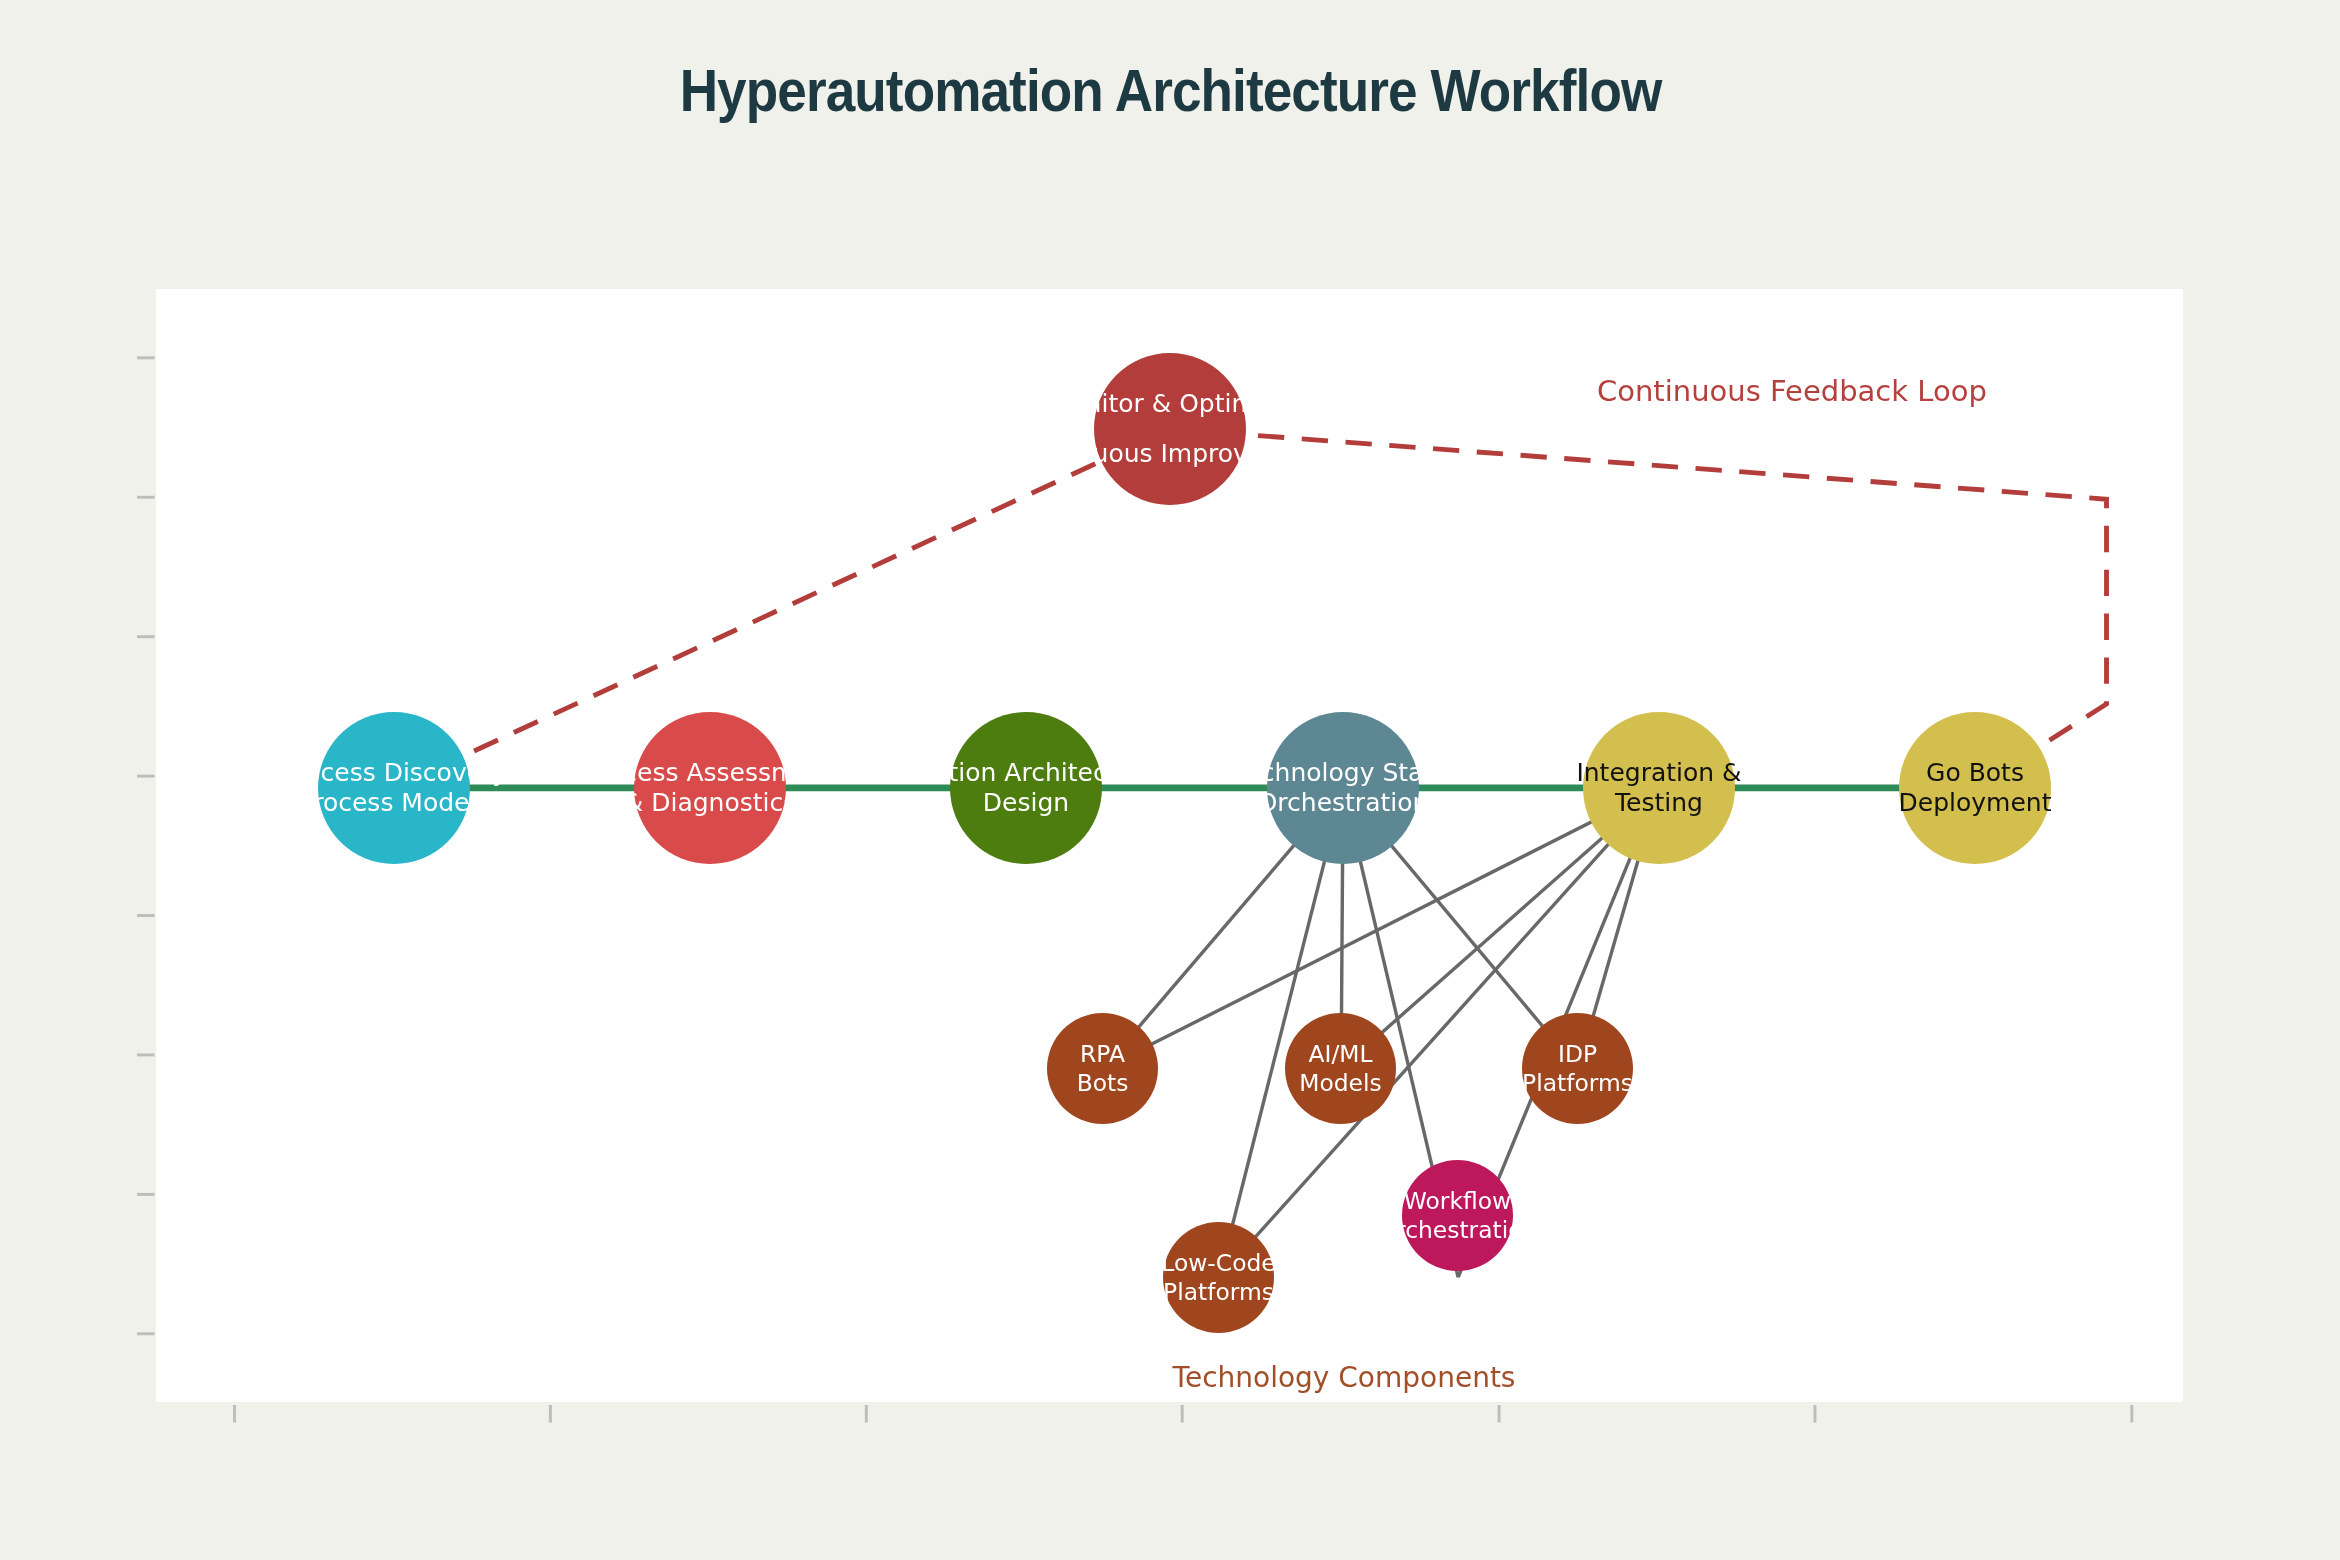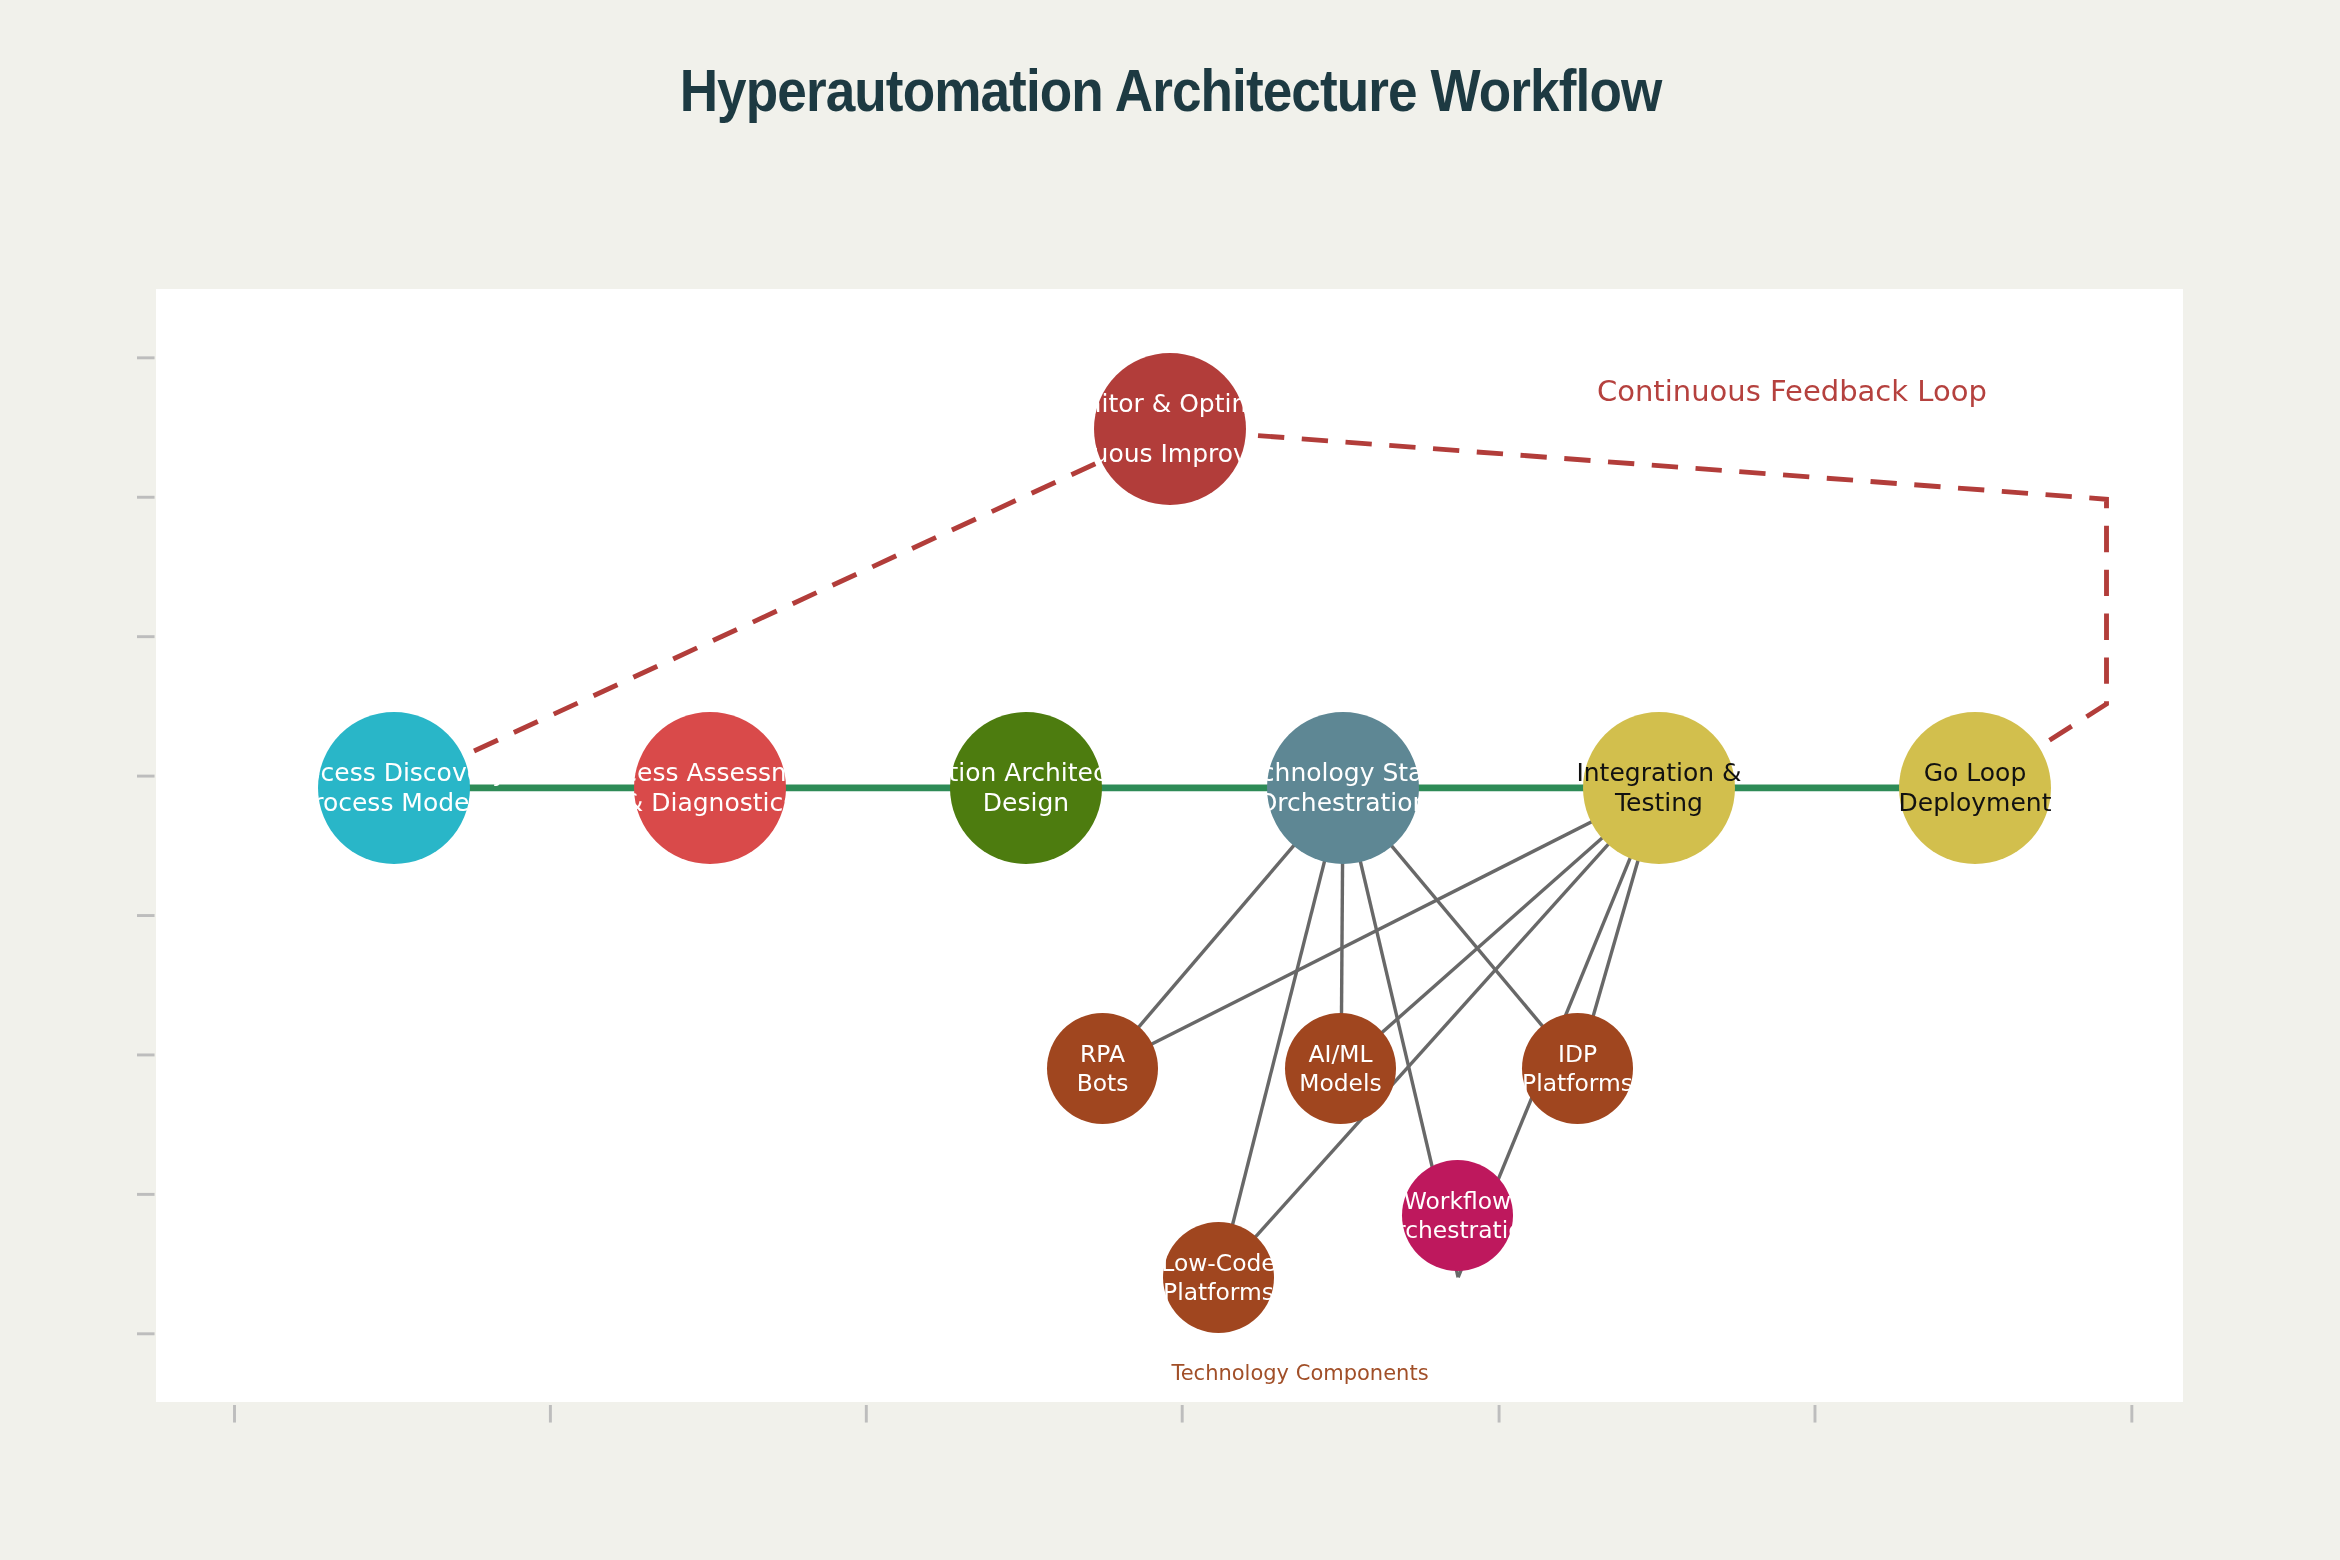--- a/index.html
+++ b/index.html
@@ -24,21 +24,21 @@
   .node{
     position:absolute;border-radius:50%;
     display:flex;flex-direction:column;align-items:center;justify-content:center;
     text-align:center;
   }
   .node .l{display:block;white-space:nowrap;flex:0 0 auto;}
   .node.main{width:152px;height:152px;font-size:25px;line-height:30px;}
   .node.tech{width:111px;height:111px;font-size:23.4px;line-height:29px;}
   .side-label{position:absolute;white-space:nowrap;}
   .label-feedback{left:1597px;top:374px;font-size:29px;}
-  .label-tech{left:1300px;top:1361px;font-size:21px;transform:translateX(-50%);}
+  .label-tech{left:1344px;top:1361px;font-size:28px;transform:translateX(-50%);}
 </style>
 </head>
 <body>
 
 <div class="page-title" style="color: rgb(29, 58, 66);">Hyperautomation Architecture Workflow</div>
 
 <div class="plot-area" style="background-color: rgb(255, 255, 255);"></div>
 
 <svg class="layer" width="2341" height="1560" viewBox="0 0 2400 1600">
 
@@ -99,21 +99,21 @@
 </div>
 <div class="node main" style="left: 1267px; top: 712px; background-color: rgb(94, 135, 148); color: rgb(255, 255, 255);">
   <span class="l">Technology Stack</span>
   <span class="l">Orchestration</span>
 </div>
 <div class="node main" style="left: 1583px; top: 712px; background-color: rgb(210, 191, 77); color: rgb(17, 17, 17);">
   <span class="l">Integration &amp;</span>
   <span class="l">Testing</span>
 </div>
 <div class="node main" style="left: 1899px; top: 712px; background-color: rgb(210, 191, 77); color: rgb(17, 17, 17);">
-  <span class="l">Go Loop</span>
+  <span class="l">Go Bots</span>
   <span class="l">Deployment</span>
 </div>
 
 <div class="node main" style="left: 1094px; top: 353px; background-color: rgb(178, 61, 58); color: rgb(255, 255, 255); gap: 20px;">
   <span class="l">Monitor &amp; Optimize</span>
   <span class="l">Continuous Improvement</span>
 </div>
 
 <div class="node tech" style="left: 1047px; top: 1013px; background-color: rgb(160, 70, 31); color: rgb(255, 255, 255);">
   <span class="l">RPA</span>

